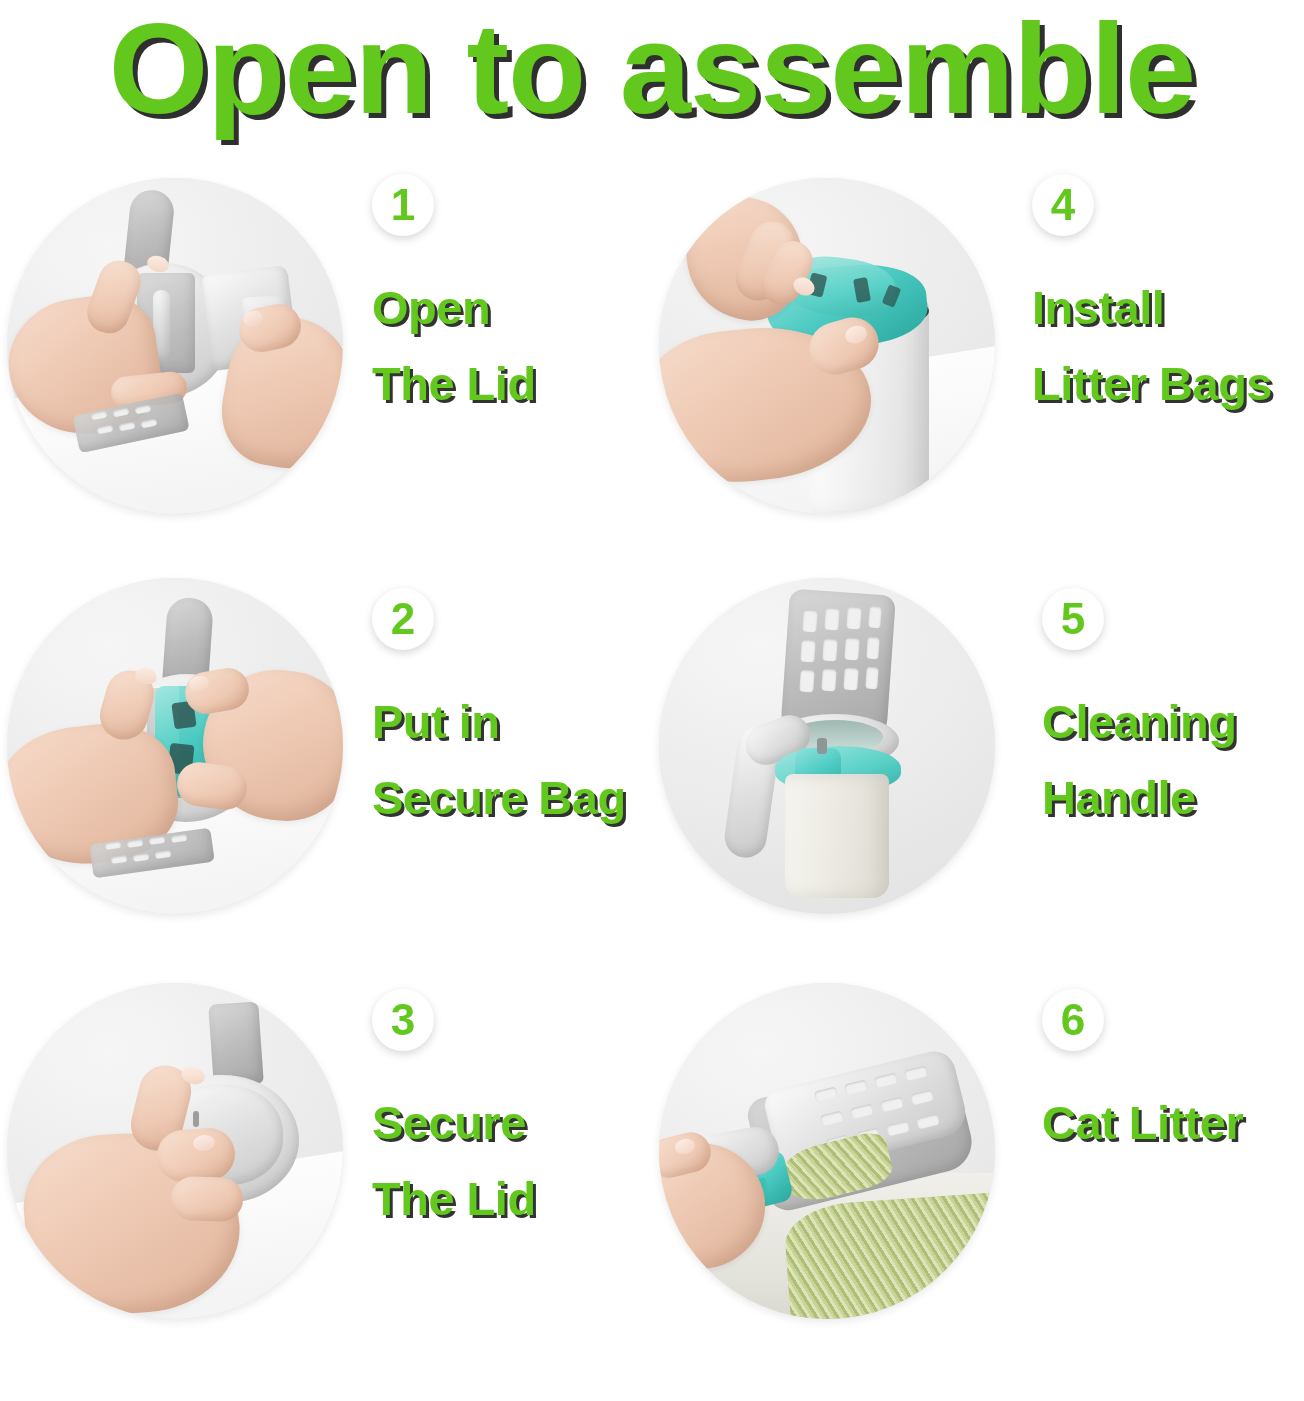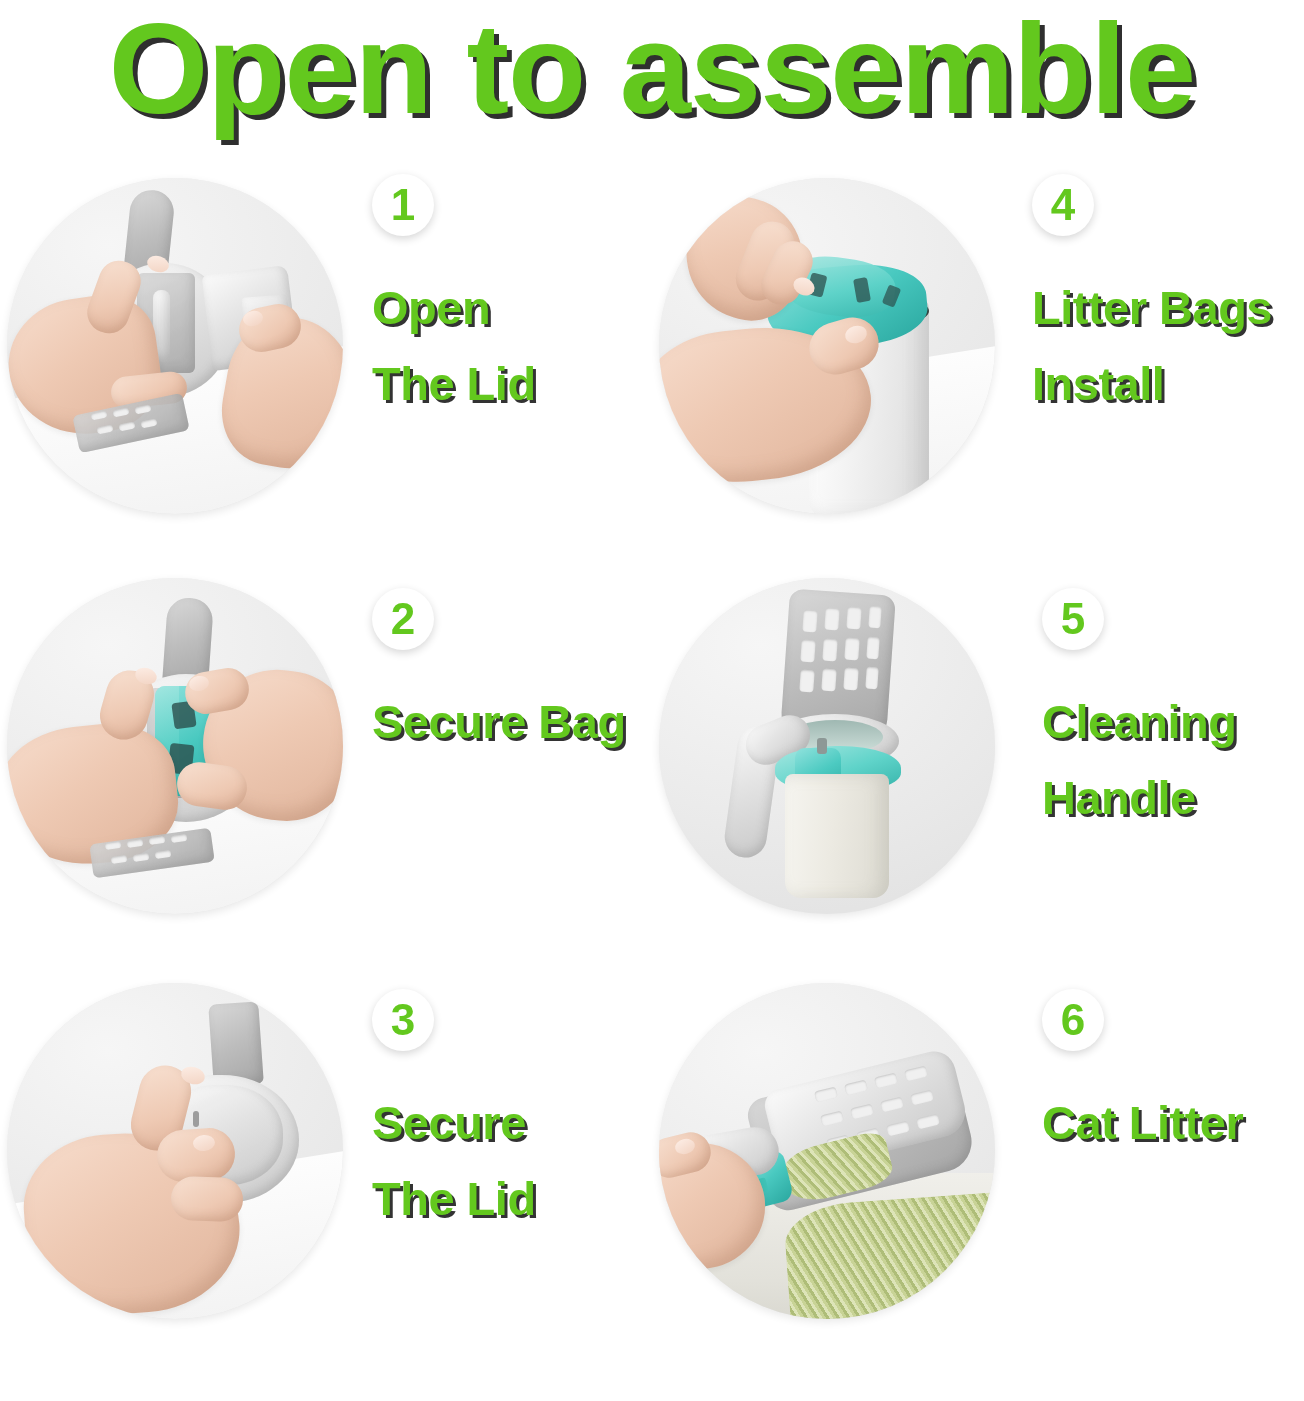--- a/index.html
+++ b/index.html
@@ -269,22 +269,22 @@
 
           <div class="hand" style="left:-14px;top:150px;width:226px;height:152px;border-radius:38% 52% 48% 44%;transform:rotate(-6deg);"></div>
           <div class="finger" style="left:150px;top:142px;width:70px;height:52px;border-radius:26px;transform:rotate(-16deg);"></div>
           <div class="nail" style="left:186px;top:148px;width:22px;height:17px;transform:rotate(-16deg);"></div>
         </div>
       </div>
     </div>
     <div class="text-wrap">
       <div class="badge">4</div>
       <div class="step-label">
+        <span class="line">Install</span>
         <span class="line">Litter Bags</span>
-        <span class="line">Install</span>
       </div>
     </div>
   </div>
 
   <div class="cell cell-2">
     <div class="photo-wrap">
       <div class="photo">
         <div class="scene">
           <div class="bg-studio"></div>
           <div class="bg-table"></div>
@@ -315,20 +315,21 @@
           <div class="slot" style="left:164px;top:257px;width:16px;height:7px;transform:rotate(-8deg);"></div>
           <div class="slot" style="left:104px;top:278px;width:16px;height:7px;transform:rotate(-8deg);"></div>
           <div class="slot" style="left:126px;top:276px;width:16px;height:7px;transform:rotate(-8deg);"></div>
           <div class="slot" style="left:148px;top:273px;width:16px;height:7px;transform:rotate(-8deg);"></div>
         </div>
       </div>
     </div>
     <div class="text-wrap">
       <div class="badge">2</div>
       <div class="step-label">
+        <span class="line">Put in</span>
         <span class="line">Secure Bag</span>
       </div>
     </div>
   </div>
 
   <div class="cell cell-5">
     <div class="photo-wrap">
       <div class="photo">
         <div class="scene">
           <div class="bg-studio"></div>

